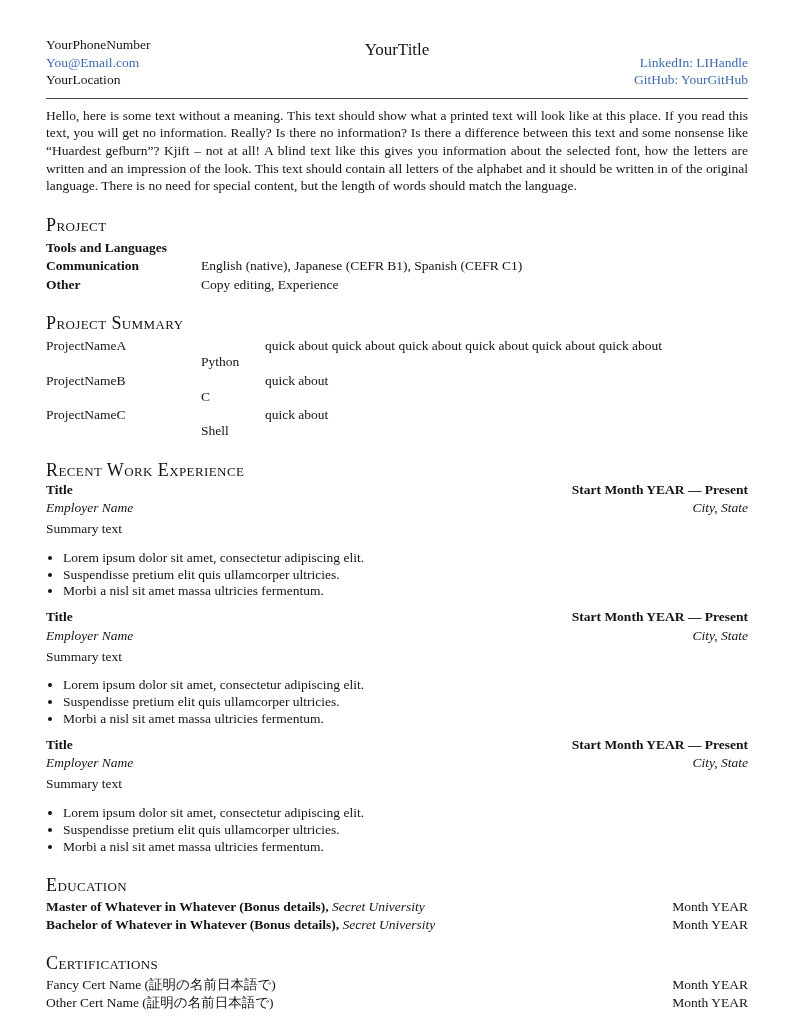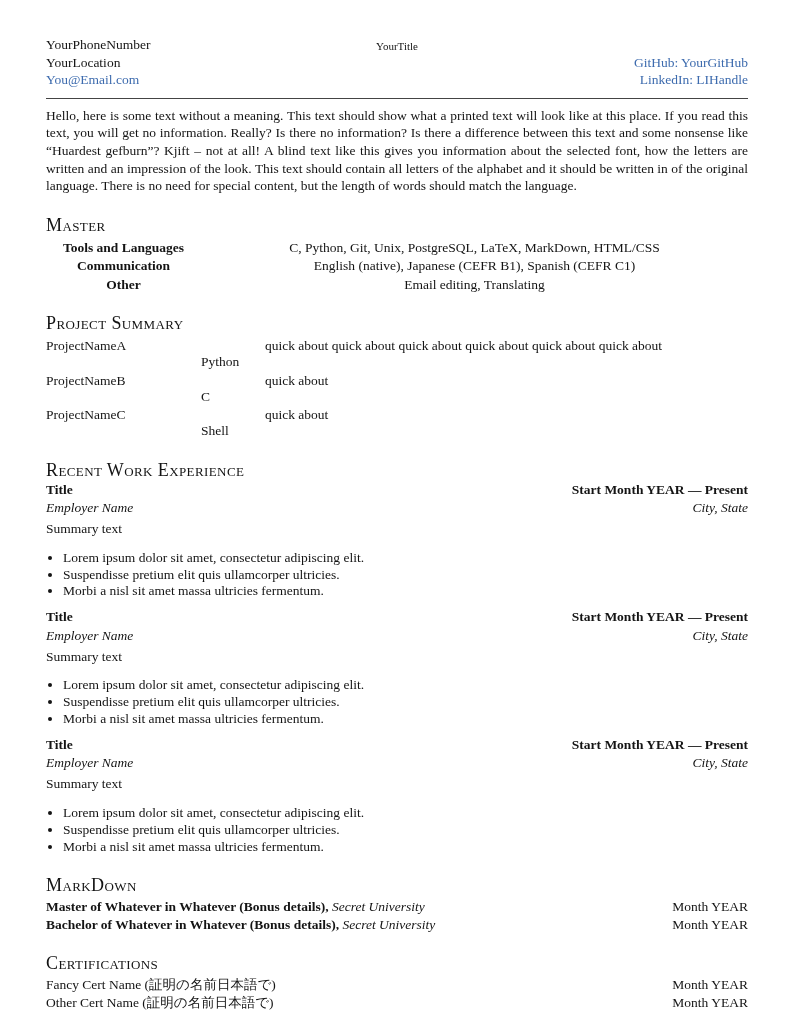--- a/index.html
+++ b/index.html
@@ -17,40 +17,40 @@
   }
   .bold { font-weight: bold; }
   .italic { font-style: italic; }
   a.link { color: var(--link-color, #3d6bae); text-decoration: none; }
 
   
   .header { display: grid; grid-template-columns: 1fr auto 1fr; align-items: stretch; }
   .header-left { line-height: 1.3; }
   .header-center { text-align: center; padding-top: 1px; }
   .person-name { font-size: 26px; line-height: 1.15; }
-  .person-title { font-size: 11px; margin-top: 2px; }
+  .person-title { font-size: 17px; margin-top: 2px; }
   .header-right { display: flex; flex-direction: column; justify-content: flex-end; text-align: right; line-height: 1.3; }
   .rule { border: none; border-top: 1px solid #444; margin: 9px 0 0 0; }
 
   
   .intro { margin: 8px 0 0 0; text-align: justify; line-height: 1.31; }
 
   
   .sec {
     font-variant: small-caps;
     font-weight: normal;
     font-size: 18px;
     letter-spacing: 0.4px;
     margin: 21px 0 3px 0;
     line-height: 1.1;
   }
   .sec.tight { margin-bottom: 1px; }
 
   
-  .kv-row { display: flex; margin-bottom: 1px; text-align: center; }
+  .kv-row { display: flex; margin-bottom: 1px; }
   .kv-label { flex: 0 0 155px; font-weight: bold; }
   .kv-value { flex: 1; }
 
   
   .proj-row { display: flex; margin-bottom: 1px; }
   .proj-name { flex: 0 0 155px; font-weight: normal; }
   .proj-lang { flex: 0 0 64px; margin-top: 16px; }
   .proj-desc { flex: 1; }
 
   
@@ -64,49 +64,48 @@
   .line-row { display: flex; justify-content: space-between; line-height: 1.2; margin-bottom: 2px; align-items: flex-end; }
 </style>
 </head>
 <body>
 
 <div class="page">
 
   <header class="header">
     <div class="header-left">
       <div>YourPhoneNumber</div>
+      <div><a href="#" class="link">You@Email.com</a></div>
       <div>YourLocation</div>
-      <div><a href="#" class="link">You@Email.com</a></div>
     </div>
     <div class="header-center">
       <div class="person-title">YourTitle</div>
     </div>
     <div class="header-right">
+      <div><a href="#" class="link">LinkedIn: LIHandle</a></div>
       <div><a href="#" class="link">GitHub: YourGitHub</a></div>
-      <div><a href="#" class="link">LinkedIn: LIHandle</a></div>
     </div>
   </header>
 
   <hr class="rule">
 
   <p class="intro">Hello, here is some text without a meaning. This text should show what a printed text will look like at this place. If you read this text, you will get no information. Really? Is there no information? Is there a difference between this text and some nonsense like “Huardest gefburn”? Kjift – not at all! A blind text like this gives you information about the selected font, how the letters are written and an impression of the look. This text should contain all letters of the alphabet and it should be written in of the original language. There is no need for special content, but the length of words should match the language.</p>
 
   <section>
-    <h2 class="sec">Master</h2>
+    <h2 class="sec">Project</h2>
     <div class="kv-row">
       <div class="kv-label">Tools and Languages</div>
-      <div class="kv-value">C, Python, Git, Unix, PostgreSQL, LaTeX, MarkDown, HTML/CSS</div>
     </div>
     <div class="kv-row">
       <div class="kv-label">Communication</div>
       <div class="kv-value">English (native), Japanese (CEFR B1), Spanish (CEFR C1)</div>
     </div>
     <div class="kv-row">
       <div class="kv-label">Other</div>
-      <div class="kv-value">Email editing, Translating</div>
+      <div class="kv-value">Copy editing, Experience</div>
     </div>
   </section>
 
   <section>
     <h2 class="sec">Project Summary</h2>
     <div class="proj-row">
       <div class="proj-name">ProjectNameA</div>
       <div class="proj-lang">Python</div>
       <div class="proj-desc">quick about quick about quick about quick about quick about quick about</div>
     </div>
@@ -171,21 +170,21 @@
       <div class="xp-summary">Summary text</div>
       <ul class="bullets">
         <li>Lorem ipsum dolor sit amet, consectetur adipiscing elit.</li>
         <li>Suspendisse pretium elit quis ullamcorper ultricies.</li>
         <li>Morbi a nisl sit amet massa ultricies fermentum.</li>
       </ul>
     </div>
   </section>
 
   <section>
-    <h2 class="sec">MarkDown</h2>
+    <h2 class="sec">Education</h2>
     <div class="line-row">
       <div>
         <span class="bold">Master of Whatever in Whatever (Bonus details),</span>
         <span class="italic">Secret University</span>
       </div>
       <div>Month YEAR</div>
     </div>
     <div class="line-row">
       <div>
         <span class="bold">Bachelor of Whatever in Whatever (Bonus details),</span>

